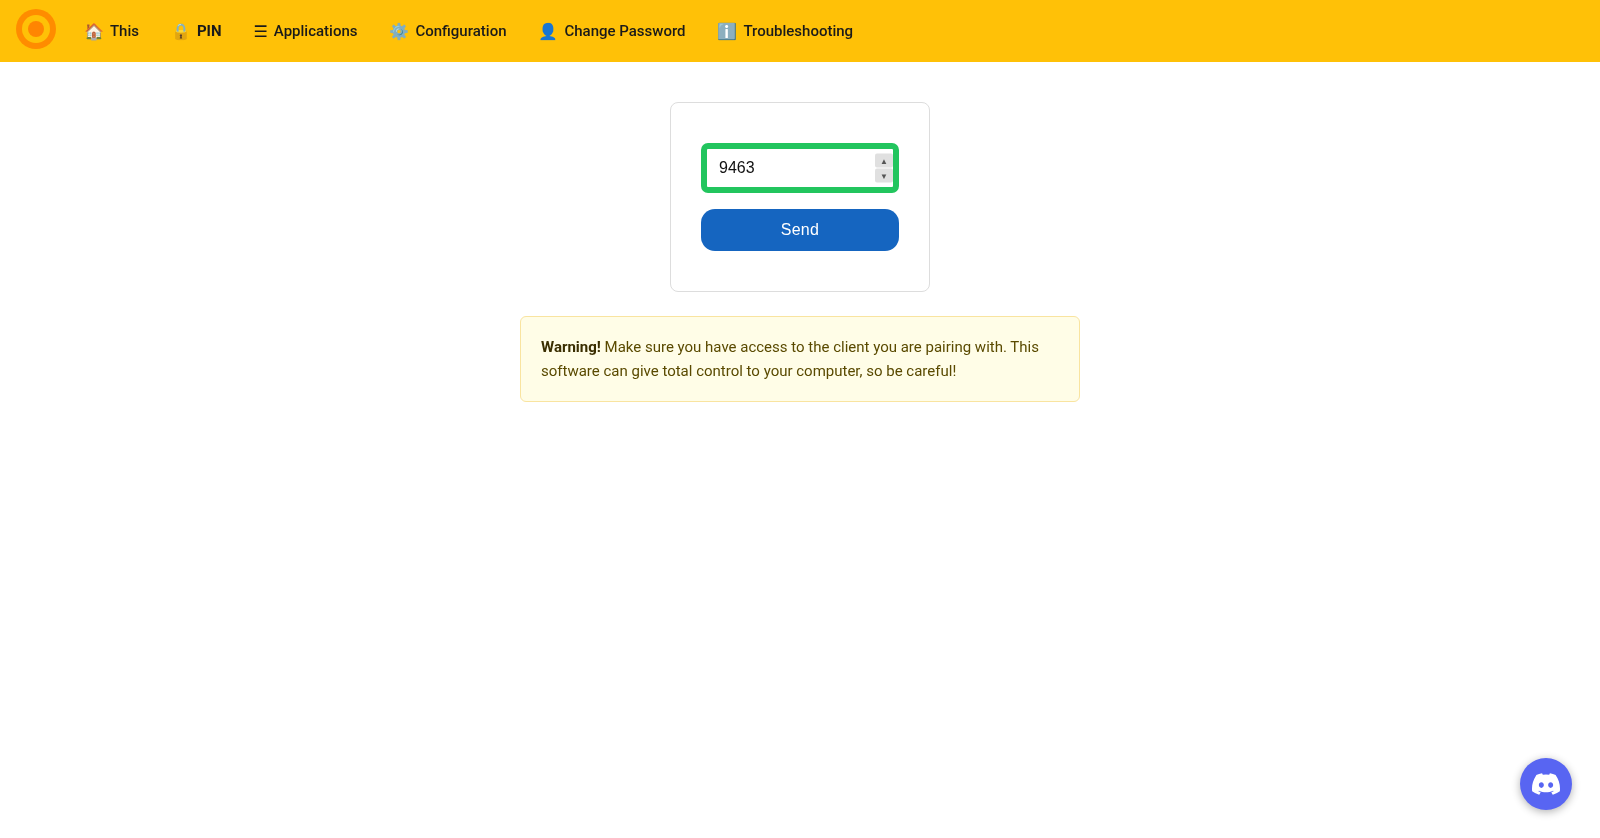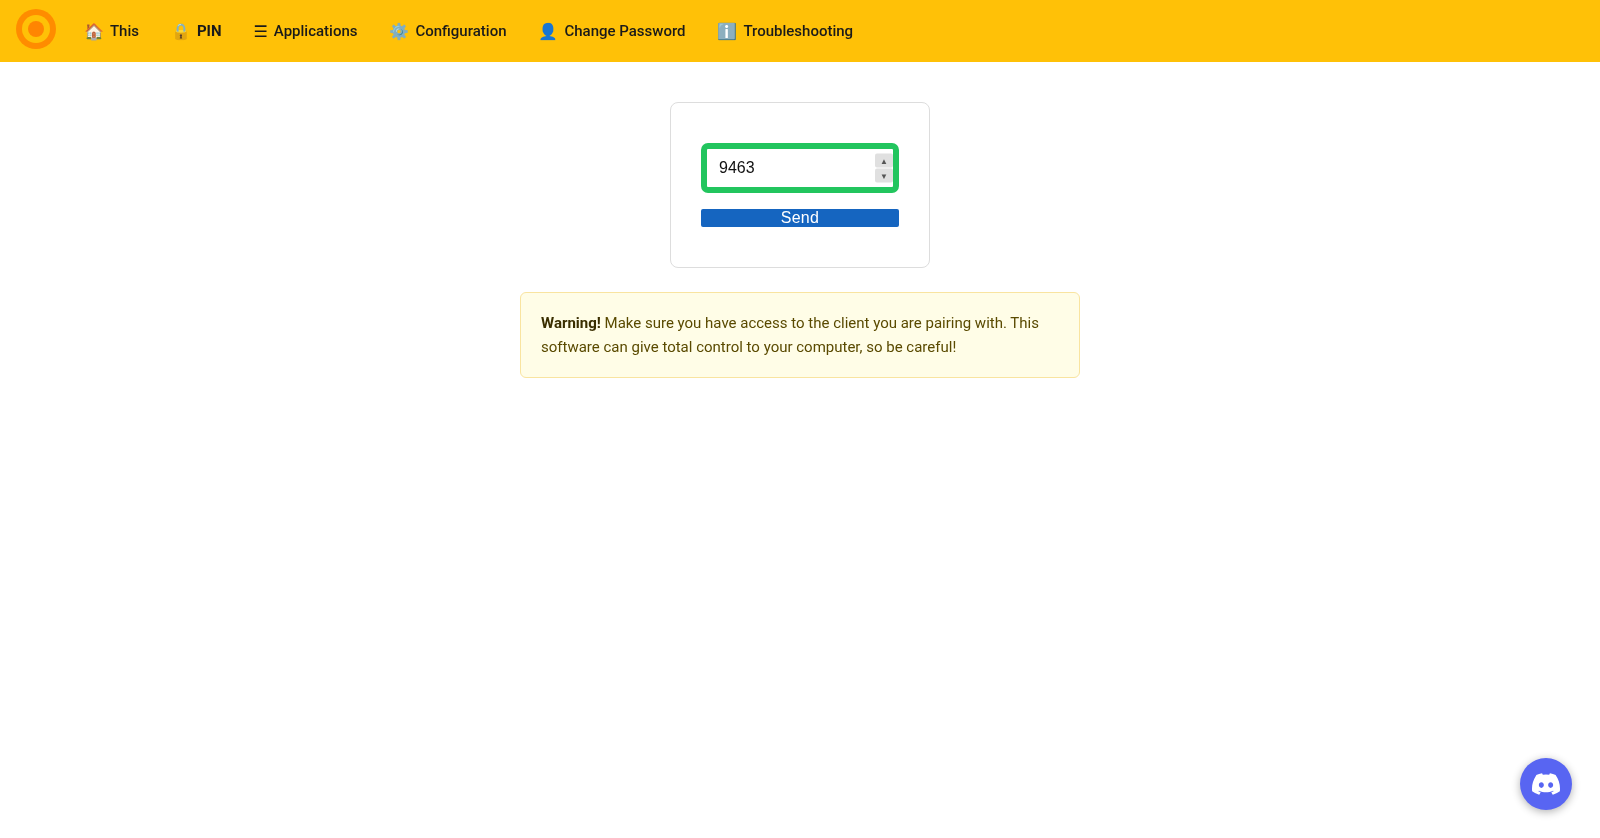--- a/index.html
+++ b/index.html
@@ -116,25 +116,25 @@
       display: flex;
       align-items: center;
       justify-content: center;
       font-size: 8px;
       border-radius: 2px;
       color: #555;
     }
 
     .send-btn {
       width: 100%;
-      padding: 0;
+      padding: 12px;
       background: #1565C0;
       color: #fff;
       border: none;
-      border-radius: 2px;
+      border-radius: 14px;
       font-size: 16px;
       font-weight: 500;
       cursor: pointer;
       letter-spacing: 0.3px;
     }
 
     
     .warning-box {
       width: 560px;
       margin: 24px auto 12px auto;

